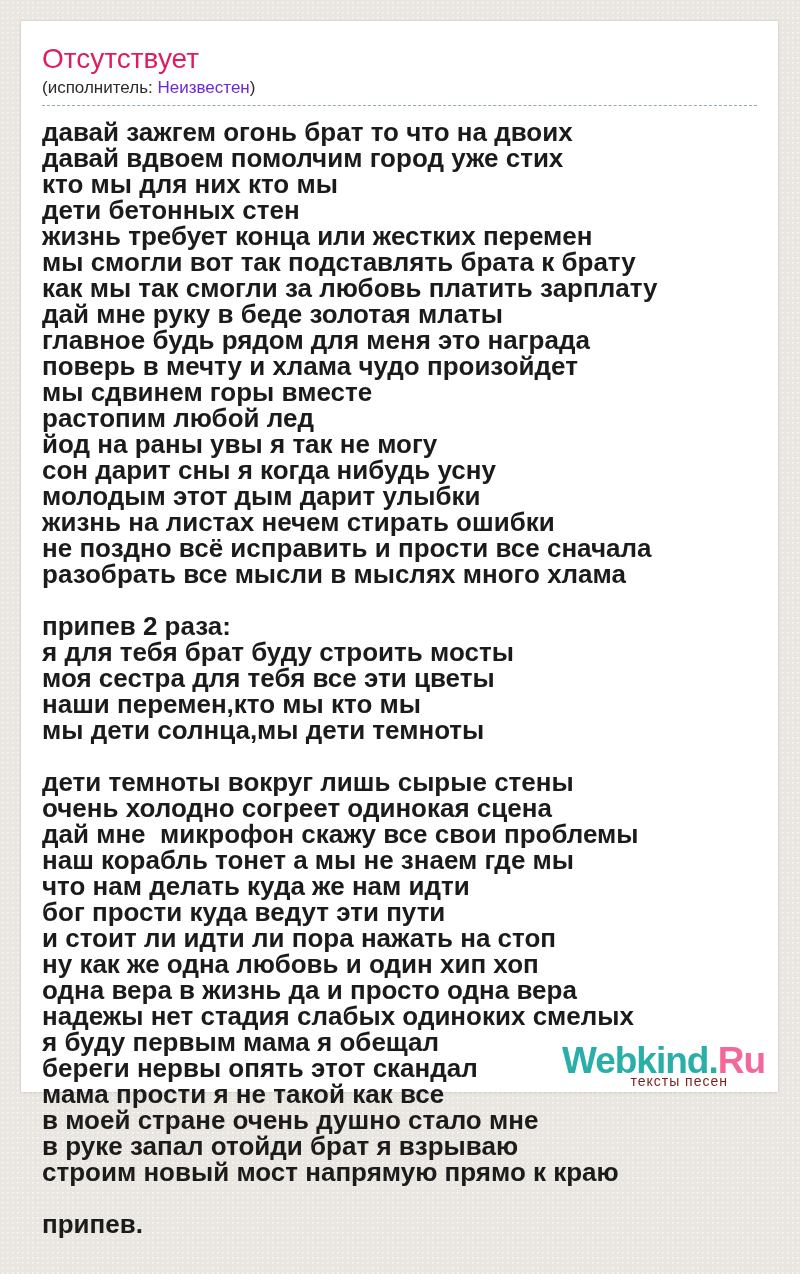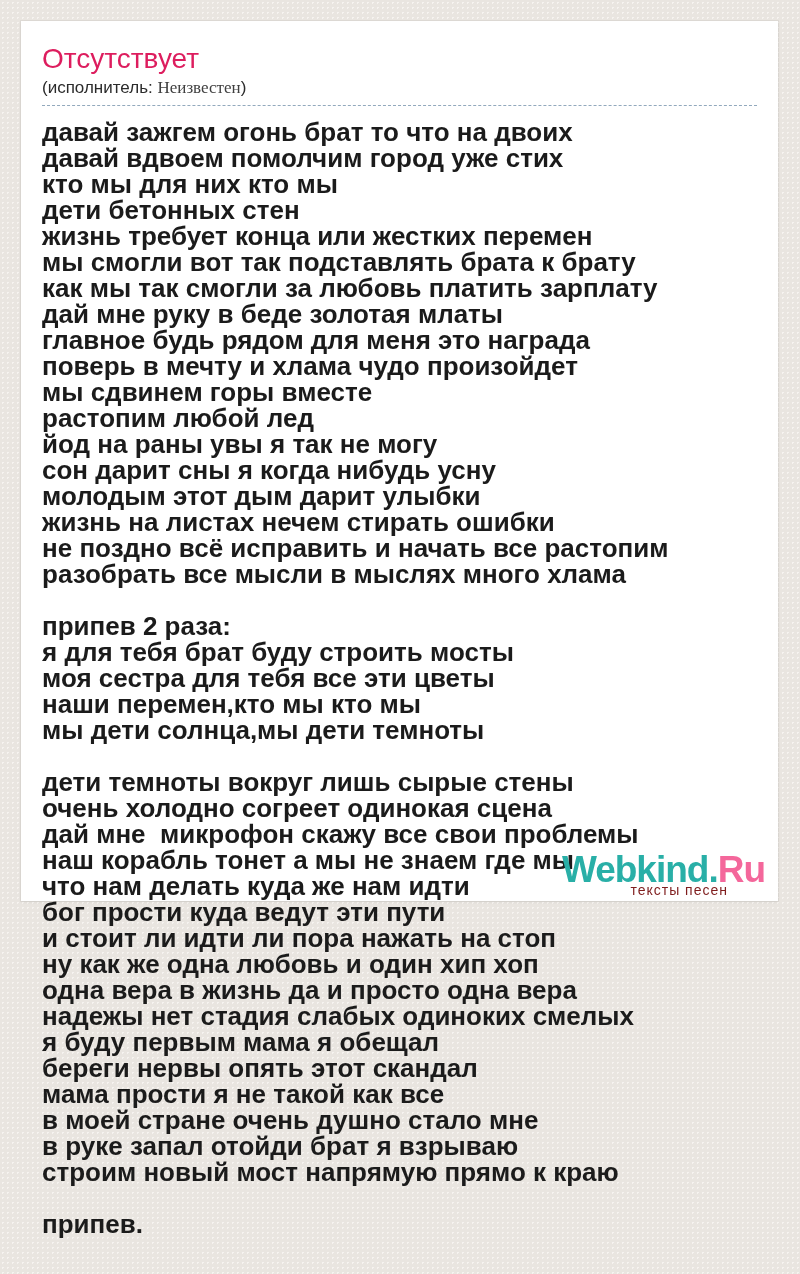--- a/index.html
+++ b/index.html
@@ -14,21 +14,21 @@
     font-family: "Liberation Sans", sans-serif;
     background-color: #e9e5e0;
     background-image: radial-gradient(#f6f3f0 1px, rgba(0,0,0,0) 1px);
     background-size: 5px 5px;
   }
   .card {
     position: absolute;
     left: 21px;
     top: 21px;
     width: 757px;
-    height: 880px;
+    height: 1071px;
     background: #ffffff;
     box-shadow: 0 0 0 1px rgba(0,0,0,0.045), 0 1px 3px rgba(0,0,0,0.07);
   }
   .content {
     padding: 22px 21px 0 21px;
   }
   .song-title {
     margin: 0;
     color: #dd1d5e;
     font-size: 28px;
@@ -37,24 +37,23 @@
   }
   .artist-line {
     font-size: 17px;
     line-height: 20px;
     color: #2b2b2b;
     margin-top: 3px;
     padding-bottom: 7px;
     border-bottom: 1px dashed #92a9bd;
   }
   .artist-link {
-    color: #404040;
+    color: #6d28d9;
     text-decoration: none;
     cursor: pointer;
-    font-family: Liberation Serif, serif;
   }
   .lyrics {
     margin-top: 13px;
     font-weight: bold;
     font-size: 26px;
     line-height: 26px;
     color: #1b1b1b;
   }
   .lyric-line {
     min-height: 26px;
@@ -105,21 +104,21 @@
         <div class="lyric-line">как мы так смогли за любовь платить зарплату</div>
         <div class="lyric-line">дай мне руку в беде золотая млаты</div>
         <div class="lyric-line">главное будь рядом для меня это награда</div>
         <div class="lyric-line">поверь в мечту и хлама чудо произойдет</div>
         <div class="lyric-line">мы сдвинем горы вместе</div>
         <div class="lyric-line">растопим любой лед</div>
         <div class="lyric-line">йод на раны увы я так не могу</div>
         <div class="lyric-line">сон дарит сны я когда нибудь усну</div>
         <div class="lyric-line">молодым этот дым дарит улыбки</div>
         <div class="lyric-line">жизнь на листах нечем стирать ошибки</div>
-        <div class="lyric-line">не поздно всё исправить и начать все растопим</div>
+        <div class="lyric-line">не поздно всё исправить и прости все сначала</div>
         <div class="lyric-line">разобрать все мысли в мыслях много хлама</div>
         <div class="lyric-line"></div>
         <div class="lyric-line">припев 2 раза:</div>
         <div class="lyric-line">я для тебя брат буду строить мосты</div>
         <div class="lyric-line">моя сестра для тебя все эти цветы</div>
         <div class="lyric-line">наши перемен,кто мы кто мы</div>
         <div class="lyric-line">мы дети солнца,мы дети темноты</div>
         <div class="lyric-line"></div>
         <div class="lyric-line">дети темноты вокруг лишь сырые стены</div>
         <div class="lyric-line">очень холодно согреет одинокая сцена</div>

